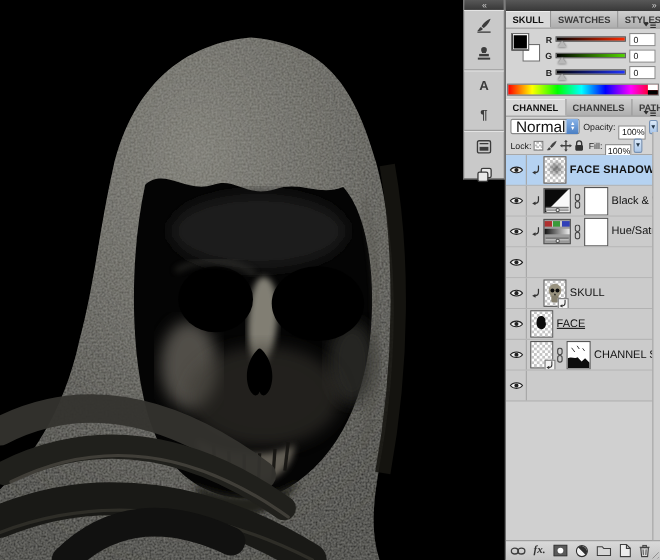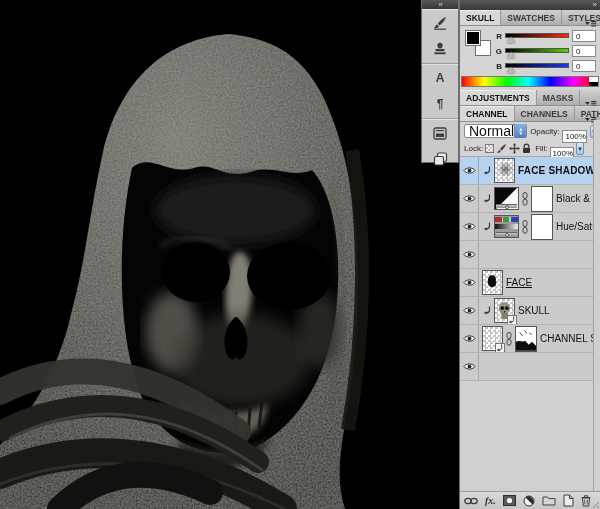--- a/index.html
+++ b/index.html
@@ -292,30 +292,20 @@
               <span class="knob"></span>
             </span>
             <span class="chan-val">0</span>
           </div>
         </div>
     </div>
     <div class="ramp">
       <div class="ramp-end"></div>
     </div>
 
-    <div class="tabbar" id="adj-tabs">
-      <div class="tab active">ADJUSTMENTS</div>
-        <div class="tab">MASKS</div>
-        <div class="panel-menu">
-        <svg width="13" height="8" viewBox="0 0 13 8">
-            <path d="M1 2 l2.4 3 2.4 -3 Z" fill="#2e2e2e"></path>
-            <path d="M7.2 1.6 h5 M7.2 3.8 h5 M7.2 6 h5" stroke="#2e2e2e" stroke-width="1.1"></path>
-          </svg>
-      </div>
-    </div>
 
     <div class="tabbar" id="layers-tabs">
       <div class="tab active">CHANNEL</div>
         <div class="tab">CHANNELS</div>
         <div class="tab">PATHS</div>
         <div class="panel-menu">
         <svg width="13" height="8" viewBox="0 0 13 8">
             <path d="M1 2 l2.4 3 2.4 -3 Z" fill="#2e2e2e"></path>
             <path d="M7.2 1.6 h5 M7.2 3.8 h5 M7.2 6 h5" stroke="#2e2e2e" stroke-width="1.1"></path>
           </svg>
@@ -445,36 +435,20 @@
           </div>
         </div>
         <div class="layer-row">
           <div class="eye-cell">
             <svg width="13" height="9" viewBox="0 0 14 9">
               <path d="M1 4.5 C3.5 0.8 10.5 0.8 13 4.5 C10.5 8.2 3.5 8.2 1 4.5 Z" fill="#f2f2f2" stroke="#222" stroke-width="1"></path>
               <circle cx="7" cy="4.5" r="2" fill="#222"></circle>
             </svg>
           </div>
           <div class="row-body">
-            <span class="thumb checker">
-              <svg width="19" height="23" viewBox="0 0 20 24">
-                <path d="M6.5 5.5 C10 2.8 14.5 5.5 13.4 10 C15.6 14 11.5 18.5 8.2 16.6 C4.2 15.2 4.3 8.5 6.5 5.5 Z" fill="#0b0b0b"></path>
-              </svg>
-            </span>
-            <span class="lname u">FACE</span>
-          </div>
-        </div>
-        <div class="layer-row">
-          <div class="eye-cell">
-            <svg width="13" height="9" viewBox="0 0 14 9">
-              <path d="M1 4.5 C3.5 0.8 10.5 0.8 13 4.5 C10.5 8.2 3.5 8.2 1 4.5 Z" fill="#f2f2f2" stroke="#222" stroke-width="1"></path>
-              <circle cx="7" cy="4.5" r="2" fill="#222"></circle>
-            </svg>
-          </div>
-          <div class="row-body">
             <span class="clip">
               <svg width="8" height="9" viewBox="0 0 8 9">
                 <path d="M6.5 0.5 V4 C6.5 6 5.2 6.8 3.4 6.9" fill="none" stroke="#333" stroke-width="1.1"></path>
                 <path d="M3.8 5.2 L0.8 6.9 L3.8 8.6 Z" fill="#333"></path>
               </svg>
             </span>
             <span class="thumb checker">
               <svg width="19" height="23" viewBox="0 0 20 24">
                 <ellipse cx="10" cy="9.5" rx="6" ry="6.5" fill="#98927f"></ellipse>
                 <path d="M6.5 14.5 h7 v4.5 a2 2 0 0 1 -2 2 h-3 a2 2 0 0 1 -2 -2 Z" fill="#857f6d"></path>
@@ -483,20 +457,36 @@
                 <path d="M10 12 l-1 2 h2 Z" fill="#0c0c0c"></path>
               </svg>
               <span class="badge">
                 <svg width="7" height="8" viewBox="0 0 8 9">
                   <path d="M6.5 0.5 V4 C6.5 6 5.2 6.8 3.4 6.9" fill="none" stroke="#333" stroke-width="1.1"></path>
                   <path d="M3.8 5.2 L0.8 6.9 L3.8 8.6 Z" fill="#333"></path>
                 </svg>
               </span>
             </span>
             <span class="lname">SKULL</span>
+          </div>
+        </div>
+        <div class="layer-row">
+          <div class="eye-cell">
+            <svg width="13" height="9" viewBox="0 0 14 9">
+              <path d="M1 4.5 C3.5 0.8 10.5 0.8 13 4.5 C10.5 8.2 3.5 8.2 1 4.5 Z" fill="#f2f2f2" stroke="#222" stroke-width="1"></path>
+              <circle cx="7" cy="4.5" r="2" fill="#222"></circle>
+            </svg>
+          </div>
+          <div class="row-body">
+            <span class="thumb checker">
+              <svg width="19" height="23" viewBox="0 0 20 24">
+                <path d="M6.5 5.5 C10 2.8 14.5 5.5 13.4 10 C15.6 14 11.5 18.5 8.2 16.6 C4.2 15.2 4.3 8.5 6.5 5.5 Z" fill="#0b0b0b"></path>
+              </svg>
+            </span>
+            <span class="lname u">FACE</span>
           </div>
         </div>
         <div class="layer-row">
           <div class="eye-cell">
             <svg width="13" height="9" viewBox="0 0 14 9">
               <path d="M1 4.5 C3.5 0.8 10.5 0.8 13 4.5 C10.5 8.2 3.5 8.2 1 4.5 Z" fill="#f2f2f2" stroke="#222" stroke-width="1"></path>
               <circle cx="7" cy="4.5" r="2" fill="#222"></circle>
             </svg>
           </div>
           <div class="row-body">

